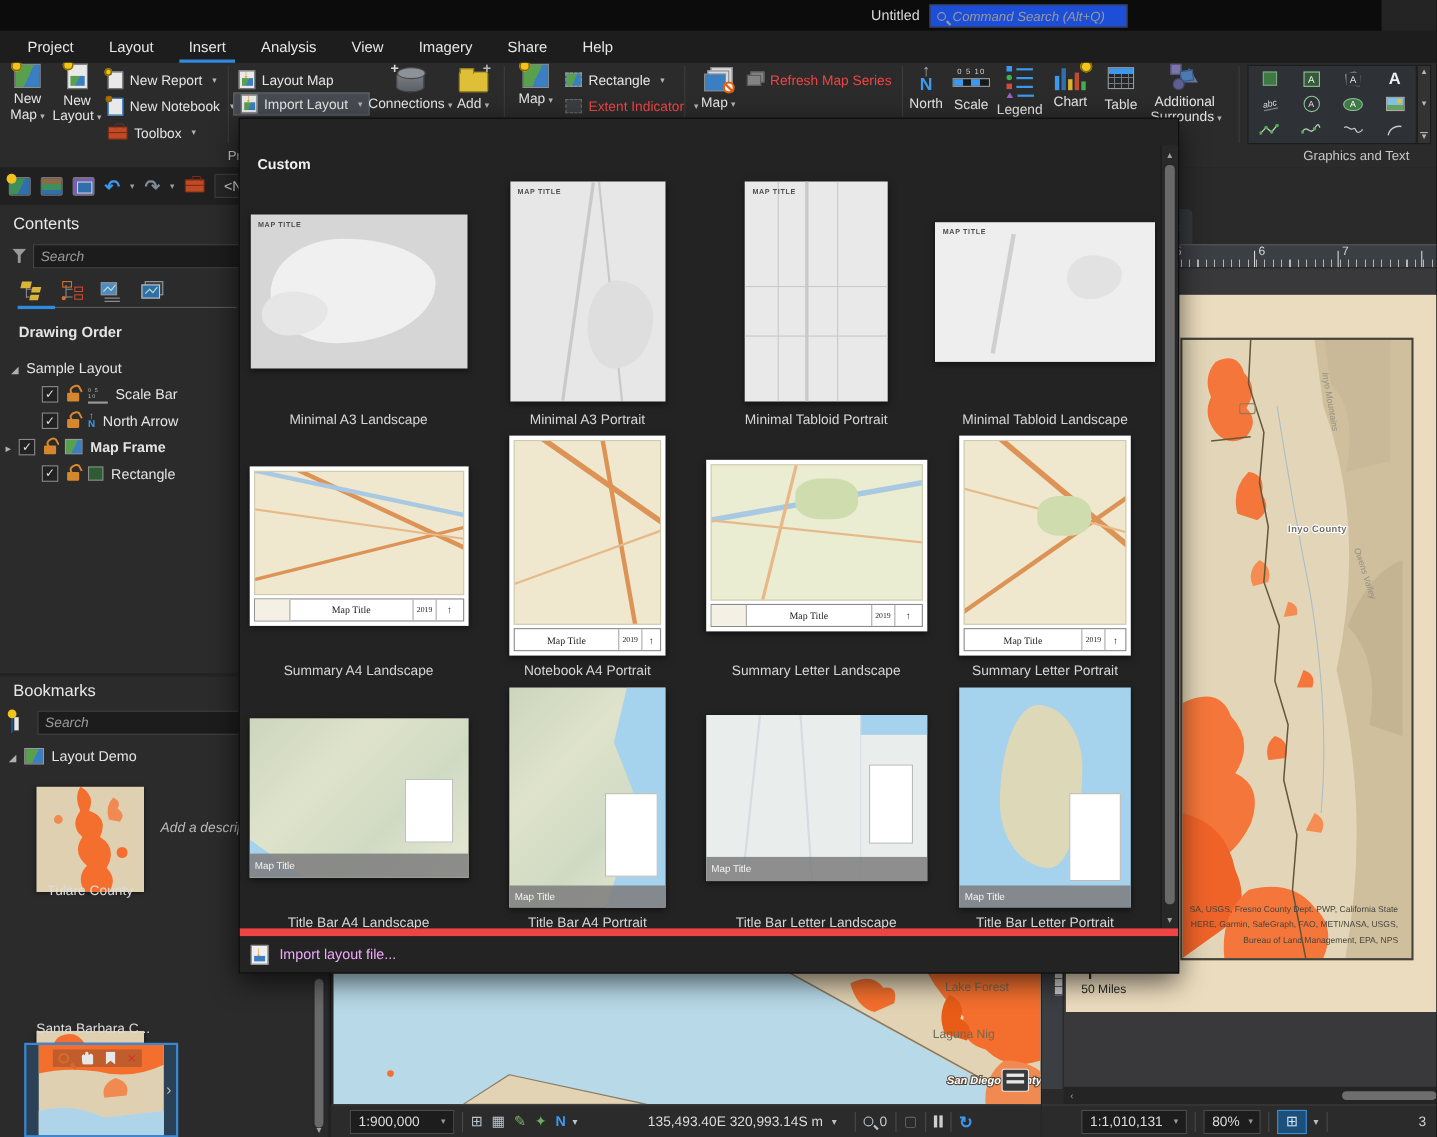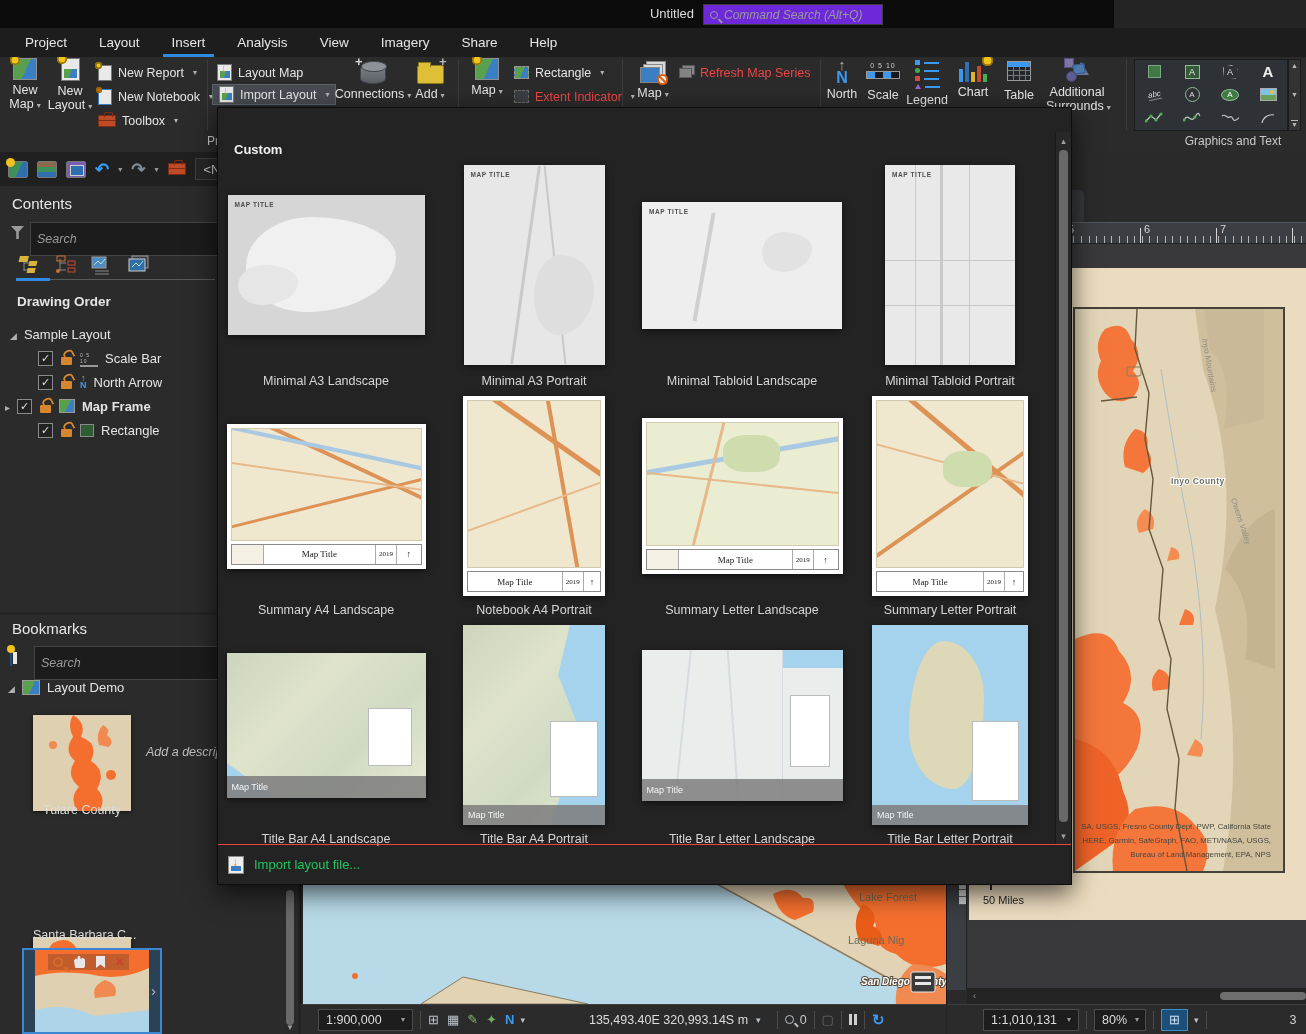--- a/index.html
+++ b/index.html
@@ -1,23 +1,23 @@
 <!DOCTYPE html>
 <html><head>
 <meta charset="utf-8">
 <style>
 *{margin:0;padding:0;box-sizing:border-box}
 html,body{background:#101010}
 body{font-family:"Liberation Sans",sans-serif;-webkit-font-smoothing:antialiased}
 .app{position:relative;width:1306px;height:1034px;background:#242424;overflow:hidden;color:#e4e4e4;font-size:13px}
 .a{position:absolute}
 
-.titlebar{left:0;top:0;width:1114px;height:28px;background:#0c0c0c;z-index:5}
+.titlebar{left:0;top:0;width:1256px;height:28px;background:#0c0c0c;z-index:5}
 .tb-title{position:absolute;right:420px;top:6px;font-size:13px;color:#dcdcdc}
-.searchbox{position:absolute;right:231px;top:4px;width:180px;height:21px;background:#6d28d9;border:1px solid #3e3e3e;display:flex;align-items:center;padding:0 6px;gap:6px}
+.searchbox{position:absolute;right:231px;top:4px;width:180px;height:21px;background:#1d4ed8;border:1px solid #3e3e3e;display:flex;align-items:center;padding:0 6px;gap:6px}
 .mag{width:8px;height:8px;border:1.5px solid #9a9a9a;border-radius:50%;position:relative;flex:0 0 auto}
 .mag::after{content:"";position:absolute;width:5px;height:1.5px;background:#9a9a9a;left:7px;top:8px;transform:rotate(45deg)}
 .searchbox input{background:transparent;border:none;outline:none;color:#bdbdbd;font-style:italic;font-size:12px;width:100%;font-family:"Liberation Sans",sans-serif}
 .searchbox input::placeholder{color:#9a9a9a;font-style:italic}
 
 .menubar{left:0;top:28px;width:1306px;height:29px;background:#1d1d1d;display:flex;align-items:stretch;padding-left:16px;gap:14px;z-index:5}
 .mtab{display:flex;align-items:center;padding:0 9px;color:#e6e6e6;font-size:13.5px;cursor:default}
 .mtab.active{box-shadow:inset 0 -3px 0 #2f8ae0}
 
 .ribbon{left:0;top:57px;width:1306px;height:95px;background:#2b2b2b;z-index:4}
@@ -86,21 +86,21 @@
 .qundo{color:#3b9af0;font-size:17px;font-weight:bold}
 .qredo{color:#7d8c99;font-size:17px;font-weight:bold}
 .qchev{color:#9a9a9a;font-size:8px}
 .toolboxic{width:18px;height:12px;background:#bf4a26;border:1px solid #7d2d14;border-radius:1px;position:relative}
 .toolboxic::before{content:"";position:absolute;left:5px;top:-4px;width:7px;height:4px;border:1px solid #7d2d14;border-bottom:none;border-radius:2px 2px 0 0}
 .toolboxic::after{content:"";position:absolute;left:0;top:4px;width:16px;height:1px;background:#7d2d14}
 .qnone{height:22px;background:#262626;border:1px solid #3e3e3e;display:flex;align-items:center;padding:0 8px;color:#d0d0d0;width:70px}
 
 .panel{background:#2b2b2b;z-index:1}
 .ptitle{font-size:15px;color:#e8e8e8}
-.pinput{height:22px;background:#1c1c1c;border:1px solid #454545;display:flex;align-items:center;padding:16px 6px}
+.pinput{height:22px;background:#1c1c1c;border:1px solid #454545;display:flex;align-items:center;padding:4px 6px}
 .pinput input{background:transparent;border:none;outline:none;color:#bdbdbd;font-style:italic;font-size:12.5px;width:100%;font-family:"Liberation Sans",sans-serif}
 .pinput input::placeholder{color:#9a9a9a;font-style:italic}
 .funnel{width:13px;height:13px;background:#9a9a9a;clip-path:polygon(0 0,100% 0,60% 45%,60% 100%,40% 100%,40% 45%)}
 .ctab{width:33px;height:26px;display:flex;align-items:center;justify-content:center}
 .ctabline{position:absolute;height:3px;background:#2f8ae0}
 .ctabrest{position:absolute;height:1px;background:#5a5a5a}
 .treerow{display:flex;align-items:center;gap:7px;height:24px}
 .exp::before{content:"\25E2";color:#b0b0b0;font-size:9px}
 .expr::before{content:"\25B8";color:#b0b0b0;font-size:10px}
 .cbx{width:15px;height:15px;background:#222;border:1px solid #8a8a8a;display:flex;align-items:center;justify-content:center}
@@ -183,21 +183,21 @@
 .t-sum .na{width:13%;border-left:1px solid #aaa;display:flex;align-items:center;justify-content:center;font-size:9px;color:#222}
 .t-tb{background:linear-gradient(135deg,#ccd6bd 0%,#dfe3cb 35%,#d0dac3 65%,#e8ead6 100%)}
 .t-tb .w{position:absolute;background:#a5d2ec}
 .t-tb .lg{position:absolute;background:#fff;border:1px solid #bbb}
 .t-tb .tbar{position:absolute;left:0;right:0;bottom:0;background:rgba(125,125,125,.85);color:#f4f4f4;font-size:9px;display:flex;align-items:center;padding-left:5px}
 .t-tb.isl{background:#a5d2ec}
 .t-tb.isl .island{position:absolute;background:#ddd8b8;border-radius:46% 54% 40% 60%/60% 38% 62% 40%}
 .t-tb.pale{background:#e9edec}
 .t-tb.pale .st{position:absolute;background:#d6dce0}
 .gal-rail{position:absolute;right:0;top:24px;bottom:40px;width:16px;background:#282828;border-left:1px solid #1a1a1a}
-.gal-footer{position:absolute;left:0;right:0;bottom:0;height:40px;border-top:1px solid #ef4444;display:flex;align-items:center;gap:10px;padding-left:10px;color:#22c55e}
+.gal-footer{position:absolute;left:0;right:0;bottom:0;height:40px;border-top:7px solid #ef4444;display:flex;align-items:center;gap:10px;padding-left:10px;color:#f0abfc}
 .imp-ic{width:16px;height:18px;background:#efefef;border:1px solid #8a8a8a;position:relative}
 .imp-ic::before{content:"\2193";position:absolute;left:3px;top:-2px;color:#e0941e;font-weight:bold;font-size:12px}
 .imp-ic::after{content:"";position:absolute;left:2px;bottom:2px;width:10px;height:5px;background:#3a7fc4}
 .minimag{width:10px;height:10px;border:2.5px solid #d86a2a;border-radius:50%;position:relative}
 .minimag::after{content:"";position:absolute;left:9px;top:9px;width:6px;height:2.5px;background:#d86a2a;transform:rotate(45deg)}
 .minihand{width:11px;height:12px;background:#e8e8e8;border-radius:3px 3px 2px 2px;clip-path:polygon(0 35%,15% 20%,30% 28%,35% 0,55% 0,60% 25%,80% 15%,100% 30%,100% 100%,10% 100%)}
 .minibm{width:9px;height:12px;background:#e8e8e8;clip-path:polygon(0 0,100% 0,100% 100%,50% 70%,0 100%)}
 .minix{color:#d23b2a;font-weight:bold;font-size:13px;line-height:12px}
 </style>
 </head>
@@ -707,40 +707,40 @@
           <span class="mt">MAP TITLE</span>
           <div class="rd" style="left:60px;top:0;width:3px;height:200px;transform:rotate(8deg)"></div>
           <div class="rd" style="left:90px;top:0;width:2px;height:200px;transform:rotate(-6deg)"></div>
           <div class="blob" style="left:70px;top:90px;width:60px;height:80px;background:#dedede"></div>
         </div>
           </div>
         <div class="g-caption">Minimal A3 Portrait</div>
       </div>
       <div class="g-cell">
         <div class="g-imgarea">
-            <div class="thumb t-min v3" style="width:200px;height:127px">
-          <span class="mt">MAP TITLE</span>
-          <div class="blob" style="left:60px;top:10px;width:4px;height:110px;background:#cfcfcf;border-radius:0;transform:rotate(10deg)"></div>
-          <div class="blob" style="left:120px;top:30px;width:50px;height:40px;background:#e2e2e2"></div>
-        </div>
-          </div>
-        <div class="g-caption">Minimal Tabloid Landscape</div>
-      </div>
-      <div class="g-cell">
-        <div class="g-imgarea">
             <div class="thumb t-min v4" style="width:130px;height:200px">
           <span class="mt">MAP TITLE</span>
           <div class="rd" style="left:55px;top:0;width:3px;height:200px"></div>
           <div class="rd" style="left:30px;top:0;width:1px;height:200px"></div>
           <div class="rd" style="left:84px;top:0;width:1px;height:200px"></div>
           <div class="rd" style="left:0;top:95px;width:130px;height:1px"></div>
           <div class="rd" style="left:0;top:140px;width:130px;height:1px"></div>
         </div>
           </div>
         <div class="g-caption">Minimal Tabloid Portrait</div>
+      </div>
+      <div class="g-cell">
+        <div class="g-imgarea">
+            <div class="thumb t-min v3" style="width:200px;height:127px">
+          <span class="mt">MAP TITLE</span>
+          <div class="blob" style="left:60px;top:10px;width:4px;height:110px;background:#cfcfcf;border-radius:0;transform:rotate(10deg)"></div>
+          <div class="blob" style="left:120px;top:30px;width:50px;height:40px;background:#e2e2e2"></div>
+        </div>
+          </div>
+        <div class="g-caption">Minimal Tabloid Landscape</div>
       </div>
 
       <div class="g-cell">
         <div class="g-imgarea">
             <div class="thumb t-sum" style="width:199px;height:145px">
           <div class="mapa">
             <div class="rr" style="width:160%;height:4px;transform:rotate(25deg);top:28%;left:-20%"></div>
             <div class="rr" style="width:160%;height:3px;transform:rotate(-14deg);top:62%;left:-20%"></div>
             <div class="rr2" style="width:160%;height:2px;transform:rotate(8deg);top:45%;left:-20%"></div>
             <div class="rv" style="width:150%;height:4px;transform:rotate(12deg);top:18%;left:-20%"></div>

